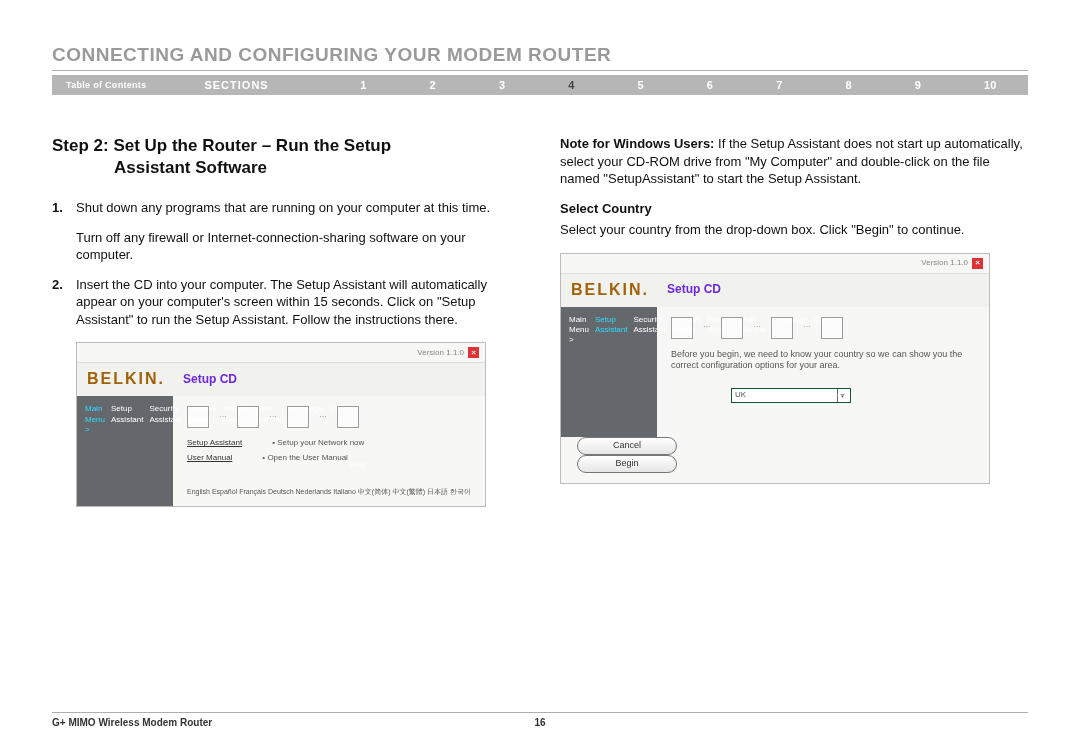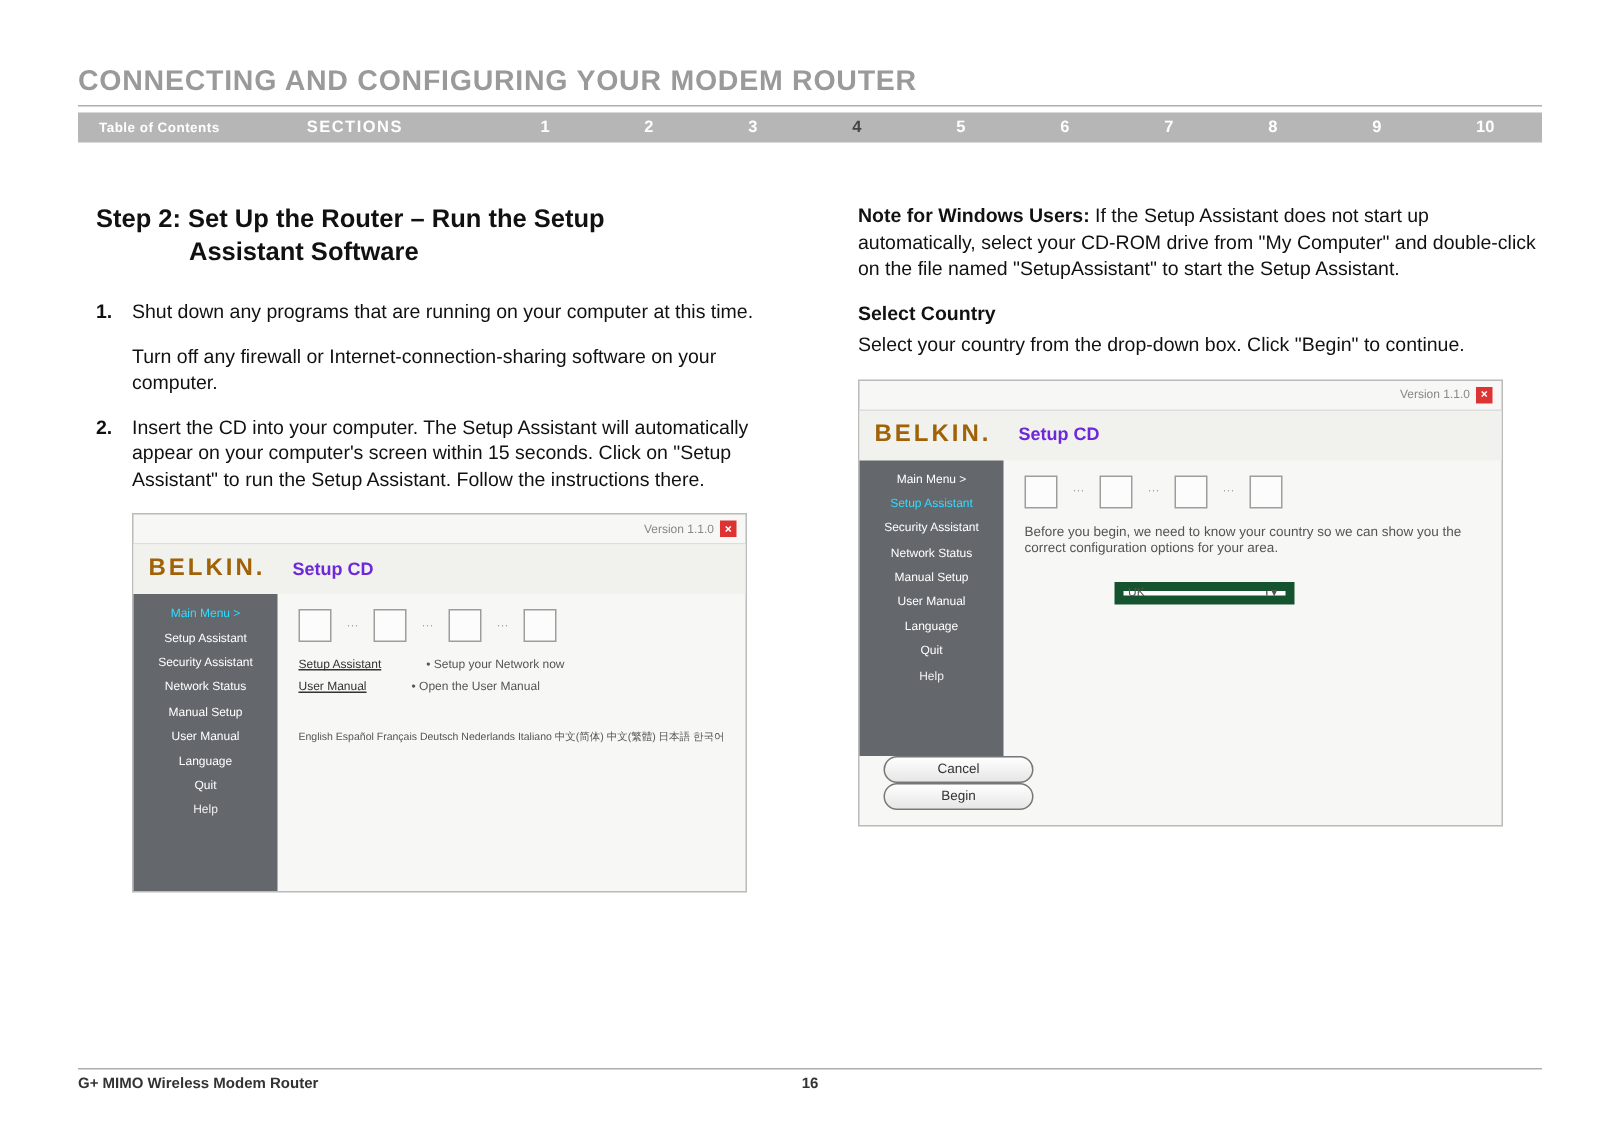--- a/index.html
+++ b/index.html
@@ -56,21 +56,21 @@
     font-size:11px;
     color:#fff;
   }
   .navbar .nums span.active { color:#444; }
 
   .columns {
     display:flex;
     margin-top:40px;
     gap:40px;
   }
-  .col { flex:1; font-size:13px; line-height:1.35;margin-left:12px; }
+  .col { flex:1; font-size:13px; line-height:1.35; }
   .step-title {
     font-size:17px; font-weight:bold; margin-bottom:20px;
     line-height:1.3;
   }
   .step-title .indent { display:block; padding-left:62px; }
   ol.steps { list-style:none; padding:0; margin:0; }
   ol.steps li { display:flex; margin-bottom:12px; }
   ol.steps li .num { width:24px; font-weight:bold; }
   ol.steps li .txt { flex:1; }
   .sub { margin-left:24px; margin-bottom:12px; }
@@ -97,39 +97,38 @@
     display:flex; align-items:center;
     padding:6px 10px;
     background:#f1f1ee;
   }
   .shot .brand { font-weight:900; letter-spacing:2px; font-size:16px; color:#a16207; }
   .shot .brand::after{content:".";}
   .shot .subhdr { font-weight:bold; margin-left:18px; font-size:12px; color:#6d28d9; }
   .shot .body { display:flex; }
   .shot .side {
     width:96px; background:#64686c; color:#fff;
-    padding:8px 8px 48px 8px;
-    display:flex; flex-direction:column; gap:6px;
+    padding:8px 8px 36px 8px;
+    display:flex; flex-direction:row; gap:6px;
     font-size:8px;
-    text-align:center;
   }
   .shot .side .hl { color:#2fdcff; }
   .shot .side .help { margin-top:auto; opacity:.9; }
   .shot .main { flex:1; padding:10px 14px; color:#555; }
   .shot .icons { display:flex; gap:10px; align-items:center; margin-bottom:10px; opacity:.7; }
   .shot .icons .ic { width:22px;height:22px;border:1px solid #777;background:#fff;}
   .shot .icons .dots{ font-size:8px; color:#777; }
   .shot .desc{ margin-bottom:10px; }
   .shot .linkrow{ display:flex; gap:30px; font-size:8px; margin-bottom:4px;}
   .shot .linkrow a{ text-decoration:underline; color:#333;}
   .shot .langs{ font-size:7px; color:#555; margin-top:24px;}
 
   .shot.sel .main .seltext{ margin-bottom:16px;}
   .shot.sel .main .dropdown{
-    width:120px; height:15px; border:6px solid #14532d; background:#fff;
+    width:120px; height:15px; border:1px solid #14532d; background:#fff;
     display:flex; justify-content:space-between; align-items:center;
     padding:0 3px; font-size:8px; margin:0 0 24px 60px;
   }
   .shot.sel .main .dropdown .arr{
     width:10px;height:100%;border-left:1px solid #666;display:flex;align-items:center;justify-content:center;font-size:7px;
   }
   .shot.sel .btns{ display:flex; justify-content:space-between; padding:0 16px 10px 16px;flex-direction:column;}
   .shot.sel .btn{
     width:100px; height:18px; border:1px solid #777; border-radius:10px;
     display:flex;align-items:center;justify-content:center;

